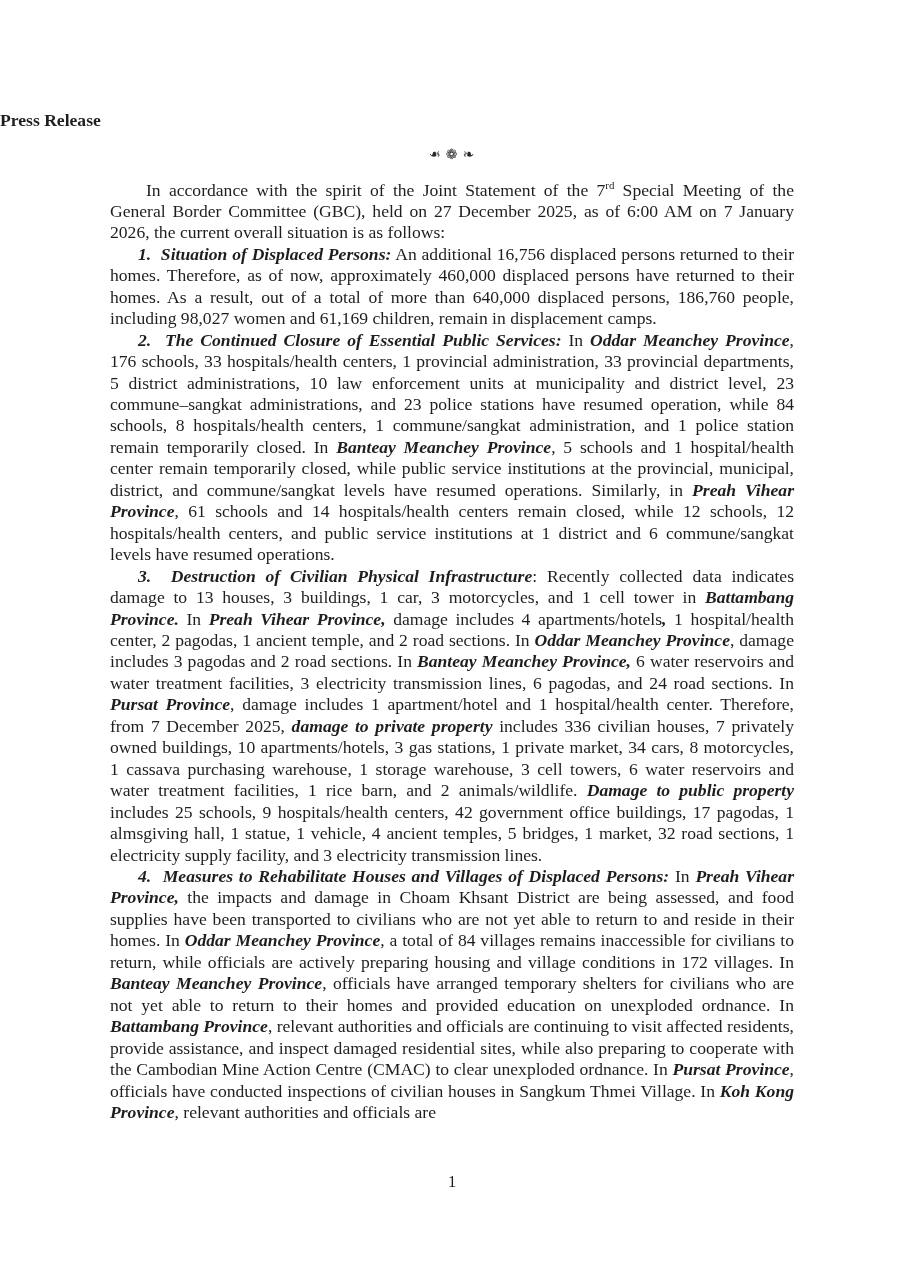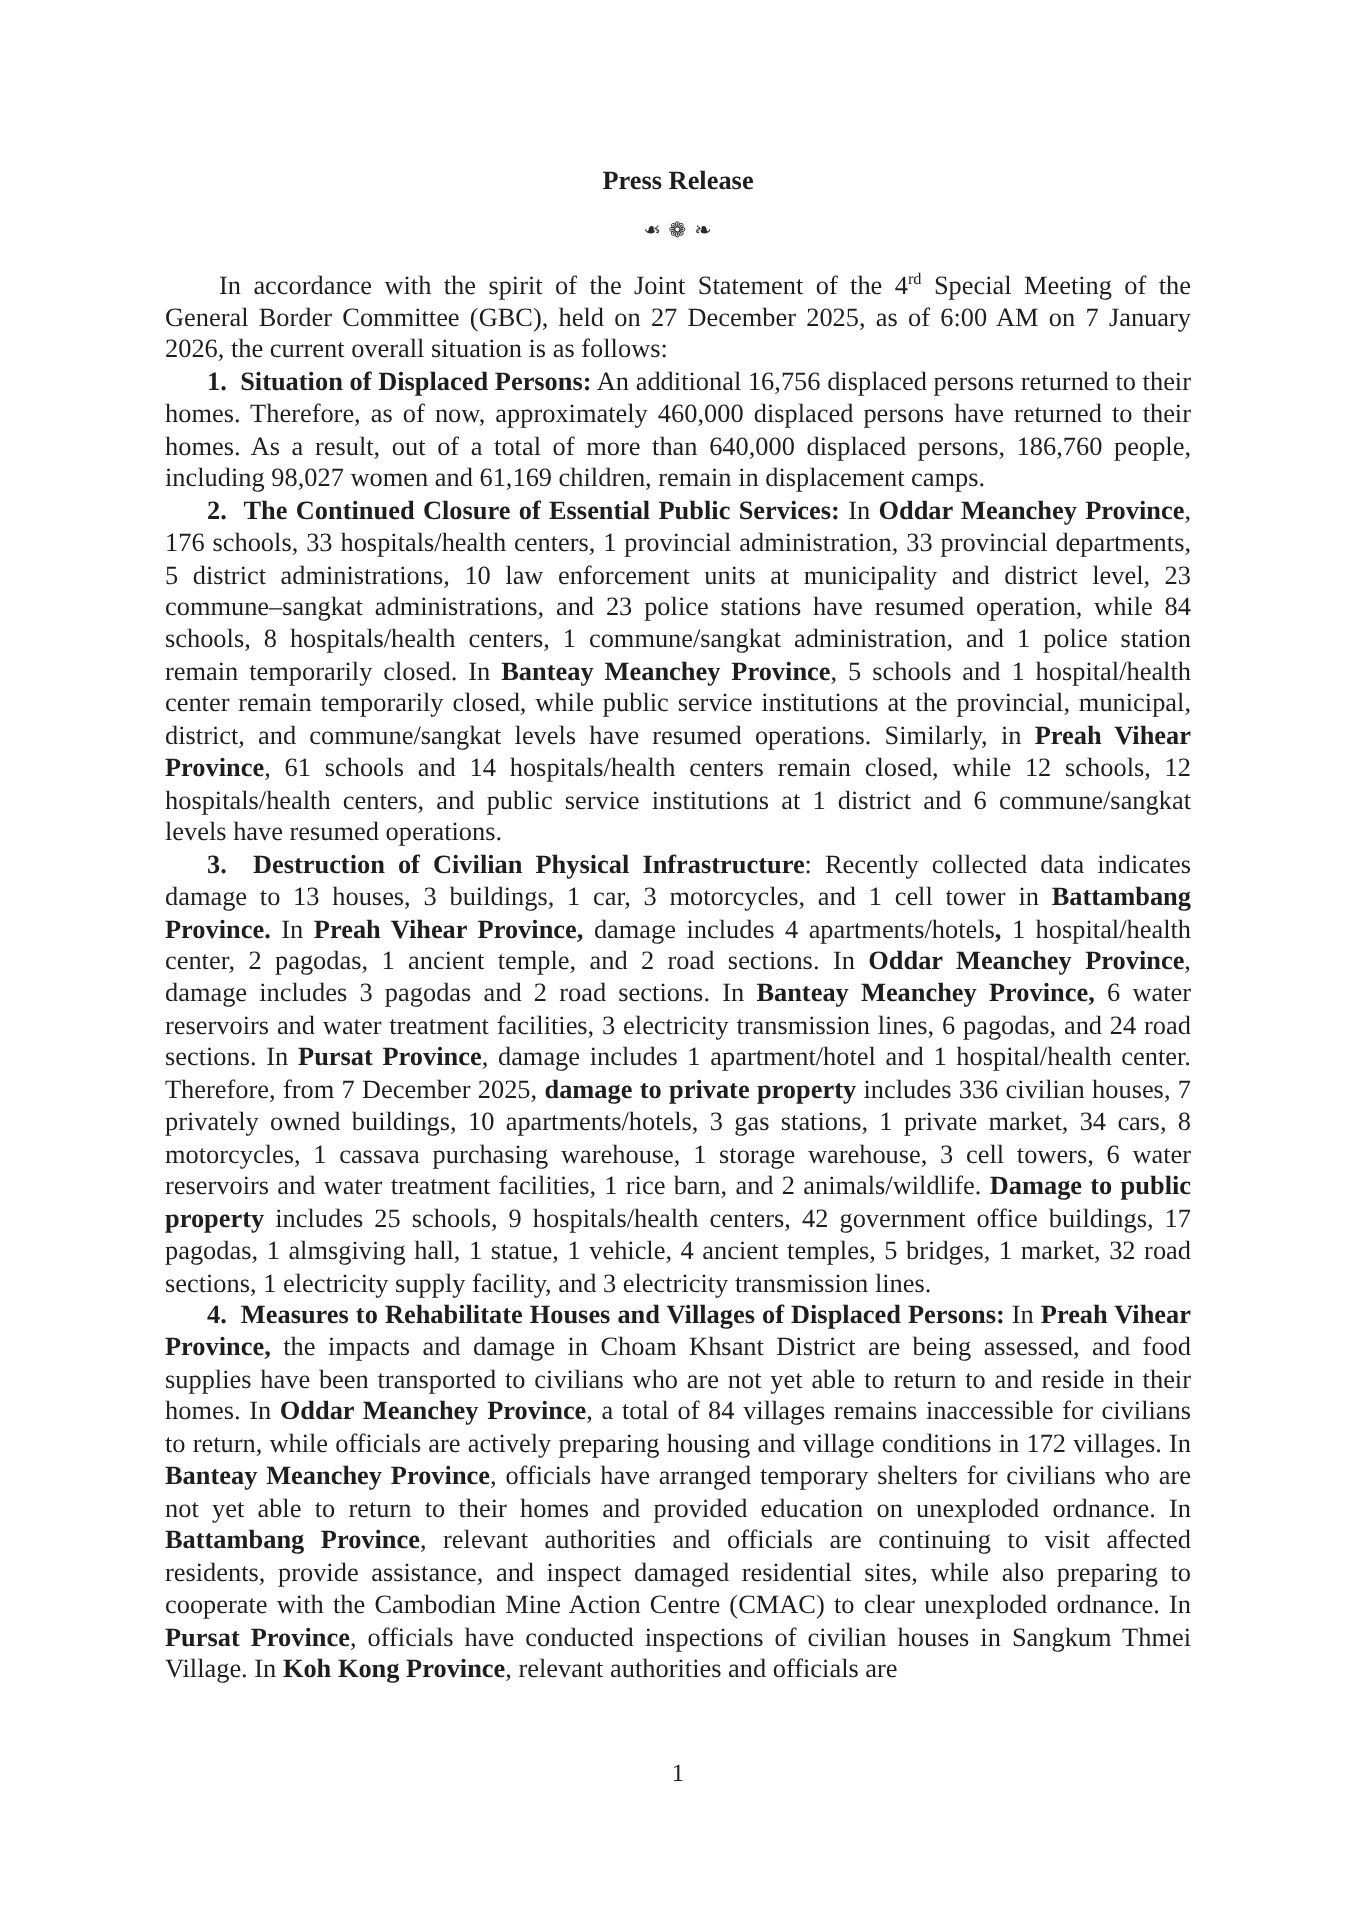--- a/index.html
+++ b/index.html
@@ -12,21 +12,21 @@
     overflow: hidden;
   }
   .page {
     position: relative;
     width: 904px;
     height: 1280px;
     background: #ffffff;
   }
   .title-block {
     padding-top: 110px;
-    text-align: center;
+    text-align: left;
     font-weight: bold;
     font-size: 17.6px;
     line-height: 21.5px;
   }
   .title-line { display: block; }
   .ornament {
     margin-top: 13px;
     text-align: center;
     font-size: 14px;
     letter-spacing: 1px;
@@ -41,21 +41,21 @@
   .content {
     margin: 15px 110px 0 110px;
     width: 684px;
     text-align: justify;
     font-size: 17.6px;
     line-height: 21.45px;
   }
   .content p { margin: 0; padding: 0; }
   .content p.kind-intro    { text-indent: 36px; }
   .content p.kind-numbered { text-indent: 28px; }
-  .b { font-weight: bold; }
+  .b { font-weight: bold; font-style: italic; }
   .sup {
     font-size: 0.62em;
     vertical-align: super;
     line-height: 0;
   }
   .page-number {
     position: absolute;
     top: 1172px;
     left: 0;
     width: 100%;
@@ -72,21 +72,21 @@
     <span class="title-line">Press Release</span>
   </div>
 
   <div class="ornament">
     <span class="flip">❧</span>
     <span>❁</span>
     <span>❧</span>
   </div>
 
   <div class="content">
-      <p class="kind-intro"><span>In accordance with the spirit of the Joint Statement of the 4</span><span class="sup">rd</span><span> Special Meeting of the General Border Committee (GBC), held on 27 December 2025, as of 6:00 AM on 7 January 2026, the current overall situation is as follows:</span></p>
+      <p class="kind-intro"><span>In accordance with the spirit of the Joint Statement of the 7</span><span class="sup">rd</span><span> Special Meeting of the General Border Committee (GBC), held on 27 December 2025, as of 6:00 AM on 7 January 2026, the current overall situation is as follows:</span></p>
       <p class="kind-numbered"><span class="b">1.&nbsp;&nbsp;Situation of Displaced Persons:</span><span> An additional 16,756 displaced persons returned to their homes. Therefore, as of now, approximately 460,000 displaced persons have returned to their homes. As a result, out of a total of more than 640,000 displaced persons, 186,760 people, including 98,027 women and 61,169 children, remain in displacement camps.</span></p>
       <p class="kind-numbered"><span class="b">2.&nbsp;&nbsp;The Continued Closure of Essential Public Services:</span><span> In </span><span class="b">Oddar Meanchey Province</span><span>, 176 schools, 33 hospitals/health centers, 1 provincial administration, 33 provincial departments, 5 district administrations, 10 law enforcement units at municipality and district level, 23 commune–sangkat administrations, and 23 police stations have resumed operation, while 84 schools, 8 hospitals/health centers, 1 commune/sangkat administration, and 1 police station remain temporarily closed. In </span><span class="b">Banteay Meanchey Province</span><span>, 5 schools and 1 hospital/health center remain temporarily closed, while public service institutions at the provincial, municipal, district, and commune/sangkat levels have resumed operations. Similarly, in </span><span class="b">Preah Vihear Province</span><span>, 61 schools and 14 hospitals/health centers remain closed, while 12 schools, 12 hospitals/health centers, and public service institutions at 1 district and 6 commune/sangkat levels have resumed operations.</span></p>
       <p class="kind-numbered"><span class="b">3.&nbsp;&nbsp;Destruction of Civilian Physical Infrastructure</span><span>: Recently collected data indicates damage to 13 houses, 3 buildings, 1 car, 3 motorcycles, and 1 cell tower in </span><span class="b">Battambang Province.</span><span> In </span><span class="b">Preah Vihear Province,</span><span> damage includes 4 apartments/hotels</span><span class="b">,</span><span> 1 hospital/health center, 2 pagodas, 1 ancient temple, and 2 road sections. In </span><span class="b">Oddar Meanchey Province</span><span>, damage includes 3 pagodas and 2 road sections. In </span><span class="b">Banteay Meanchey Province,</span><span> 6 water reservoirs and water treatment facilities, 3 electricity transmission lines, 6 pagodas, and 24 road sections. In </span><span class="b">Pursat Province</span><span>, damage includes 1 apartment/hotel and 1 hospital/health center. Therefore, from 7 December 2025, </span><span class="b">damage to private property</span><span> includes 336 civilian houses, 7 privately owned buildings, 10 apartments/hotels, 3 gas stations, 1 private market, 34 cars, 8 motorcycles, 1 cassava purchasing warehouse, 1 storage warehouse, 3 cell towers, 6 water reservoirs and water treatment facilities, 1 rice barn, and 2 animals/wildlife. </span><span class="b">Damage to public property</span><span> includes 25 schools, 9 hospitals/health centers, 42 government office buildings, 17 pagodas, 1 almsgiving hall, 1 statue, 1 vehicle, 4 ancient temples, 5 bridges, 1 market, 32 road sections, 1 electricity supply facility, and 3 electricity transmission lines.</span></p>
       <p class="kind-numbered"><span class="b">4.&nbsp;&nbsp;Measures to Rehabilitate Houses and Villages of Displaced Persons:</span><span> In </span><span class="b">Preah Vihear Province,</span><span> the impacts and damage in Choam Khsant District are being assessed, and food supplies have been transported to civilians who are not yet able to return to and reside in their homes. In </span><span class="b">Oddar Meanchey Province</span><span>, a total of 84 villages remains inaccessible for civilians to return, while officials are actively preparing housing and village conditions in 172 villages. In </span><span class="b">Banteay Meanchey Province</span><span>, officials have arranged temporary shelters for civilians who are not yet able to return to their homes and provided education on unexploded ordnance. In </span><span class="b">Battambang Province</span><span>, relevant authorities and officials are continuing to visit affected residents, provide assistance, and inspect damaged residential sites, while also preparing to cooperate with the Cambodian Mine Action Centre (CMAC) to clear unexploded ordnance. In </span><span class="b">Pursat Province</span><span>, officials have conducted inspections of civilian houses in Sangkum Thmei Village. In </span><span class="b">Koh Kong Province</span><span>, relevant authorities and officials are</span></p>
     </div>
 
   <div class="page-number">1</div>
 
 </div>
 

